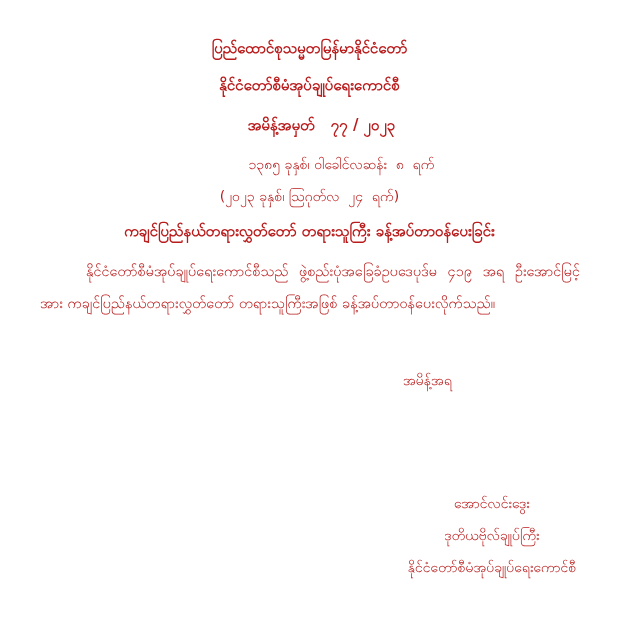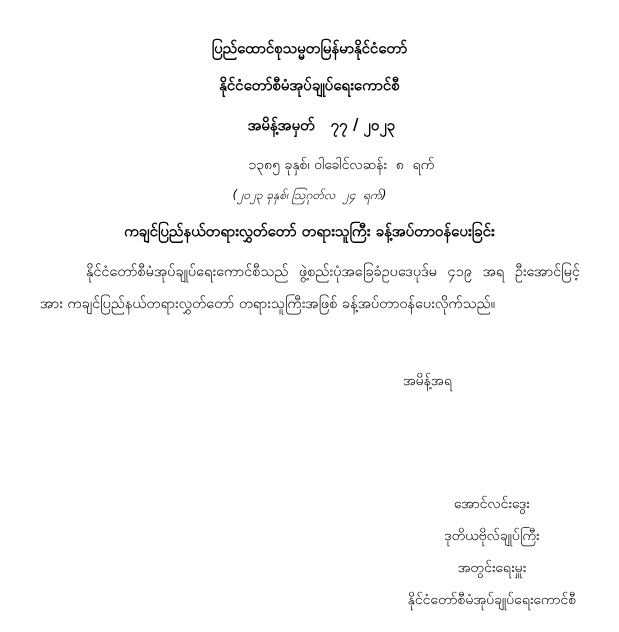--- a/index.html
+++ b/index.html
@@ -5,39 +5,39 @@
   html, body {
     margin: 0;
     padding: 0;
     background: #ffffff;
   }
   .page {
     position: relative;
     width: 619px;
     height: 632px;
     background: #ffffff;
-    color: #000000;
+    color: #b91c1c;
     font-family: "DejaVu Sans", "Liberation Sans", sans-serif;
     overflow: hidden;
   }
   .center-line {
     position: absolute;
     left: 0;
     width: 100%;
     text-align: center;
     white-space: pre-wrap;
   }
   .bold { font-weight: bold; }
 
   .title-country   { top: 38px;  font-size: 15px; }
   .title-council   { top: 75px;  font-size: 15px; }
   .order-line      { top: 115px; font-size: 15px; margin-left: 12px; }
   .order-number    { margin-left: 16px; }
   .date-myanmar    { top: 155px; font-size: 14px; padding-left: 32px; }
-  .date-gregorian  { top: 187px; font-size: 12px; font-style: italic; }
+  .date-gregorian  { top: 187px; font-size: 14px; }
   .subject-line    { top: 221px; font-size: 15px; }
 
   .body-paragraph {
     position: absolute;
     top: 255px;
     left: 40px;
     width: 540px;
     font-size: 14.5px;
     line-height: 32px;
     text-align: justify;
@@ -84,17 +84,16 @@
 
   <div class="center-line bold subject-line">ကချင်ပြည်နယ်တရားလွှတ်တော် တရားသူကြီး ခန့်အပ်တာဝန်ပေးခြင်း</div>
 
   <div class="body-paragraph">နိုင်ငံတော်စီမံအုပ်ချုပ်ရေးကောင်စီသည် ဖွဲ့စည်းပုံအခြေခံဥပဒေပုဒ်မ ၄၁၉ အရ ဦးအောင်မြင့် အား ကချင်ပြည်နယ်တရားလွှတ်တော် တရားသူကြီးအဖြစ် ခန့်အပ်တာဝန်ပေးလိုက်သည်။</div>
 
   <div class="by-order">အမိန့်အရ</div>
 
   <div class="signature-block">
     <div class="sig-line">အောင်လင်းဒွေး</div>
     <div class="sig-line">ဒုတိယဗိုလ်ချုပ်ကြီး</div>
-    <div class="sig-line">အတွင်းရေးမှူး</div>
     <div class="sig-line">နိုင်ငံတော်စီမံအုပ်ချုပ်ရေးကောင်စီ</div>
   </div>
 
 </div>
 
 </body></html>

